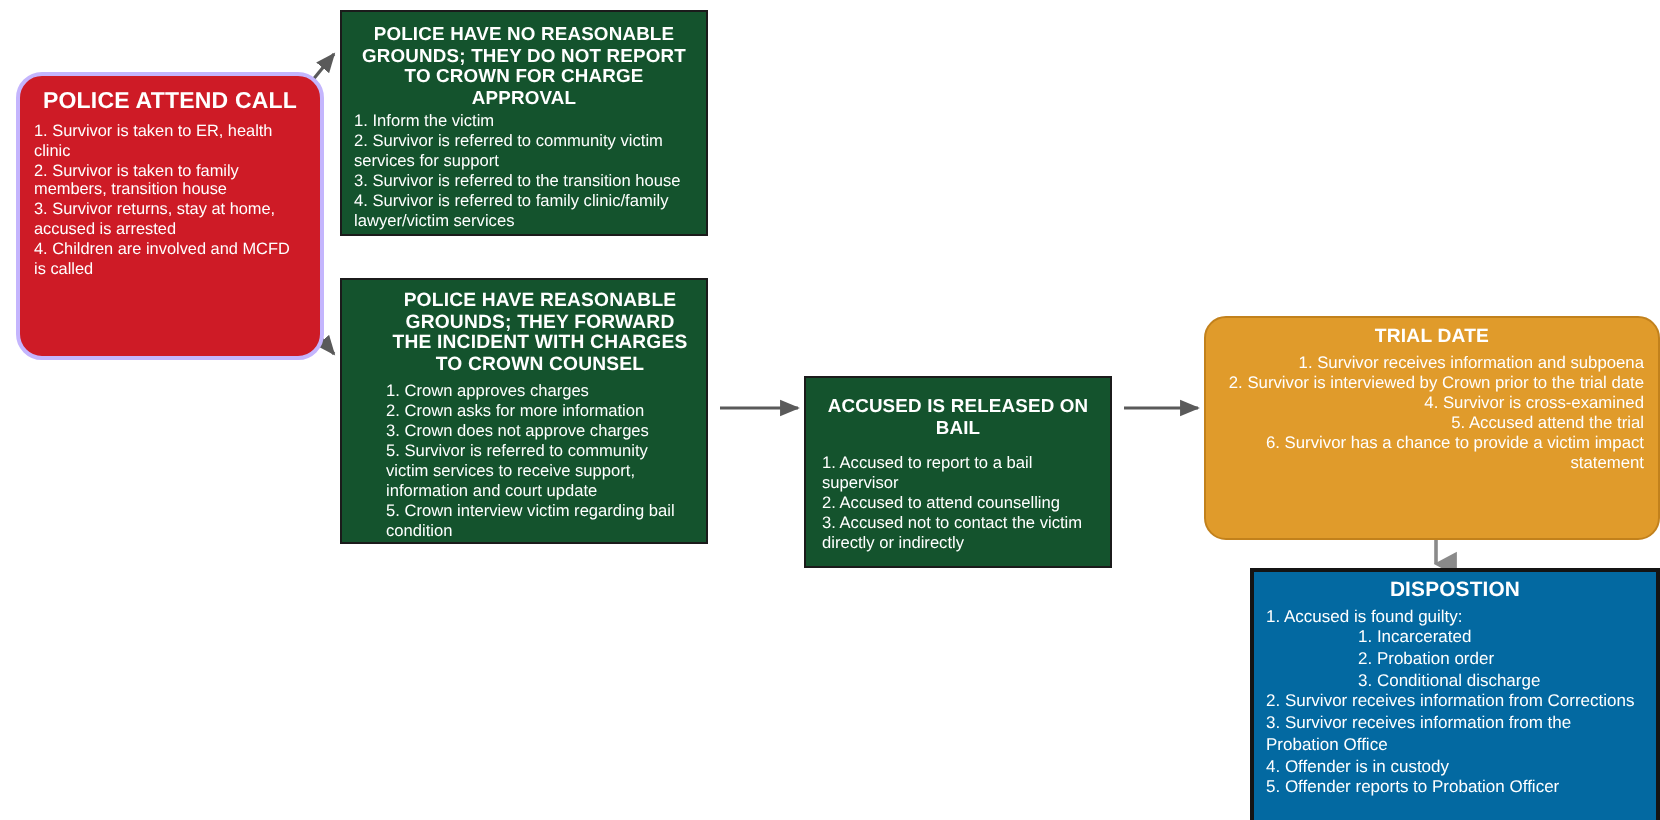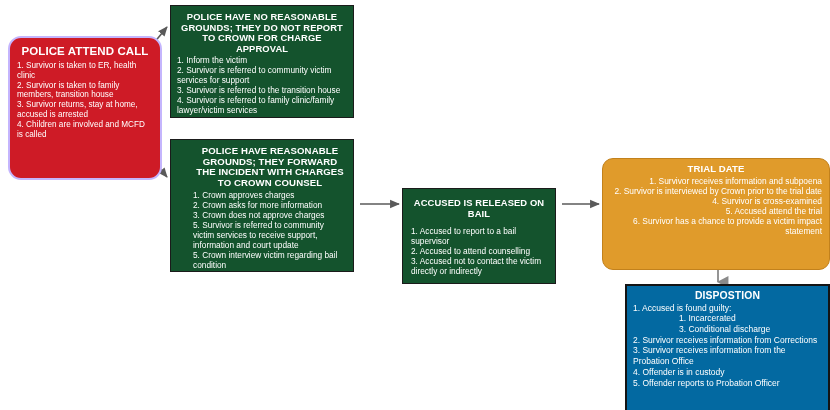--- a/index.html
+++ b/index.html
@@ -250,20 +250,21 @@
       <li>5.  Accused attend the trial</li>
       <li>6. Survivor has a chance  to provide a victim impact statement</li>
     </ul>
   </div>
 
   <div class="node red" id="node-disposition">
     <span class="title">DISPOSTION</span>
     <ul class="items">
       <li>1.  Accused is found guilty:</li>
       <li class="sub">1.  Incarcerated</li>
+      <li class="sub">2.  Probation order</li>
       <li class="sub">3.  Conditional discharge</li>
       <li>2.  Survivor receives information from Corrections</li>
       <li>3.  Survivor receives information from the Probation Office</li>
       <li>4.  Offender is in custody</li>
       <li>5.  Offender reports to Probation Officer</li>
     </ul>
   </div>
 
 </div>
 

